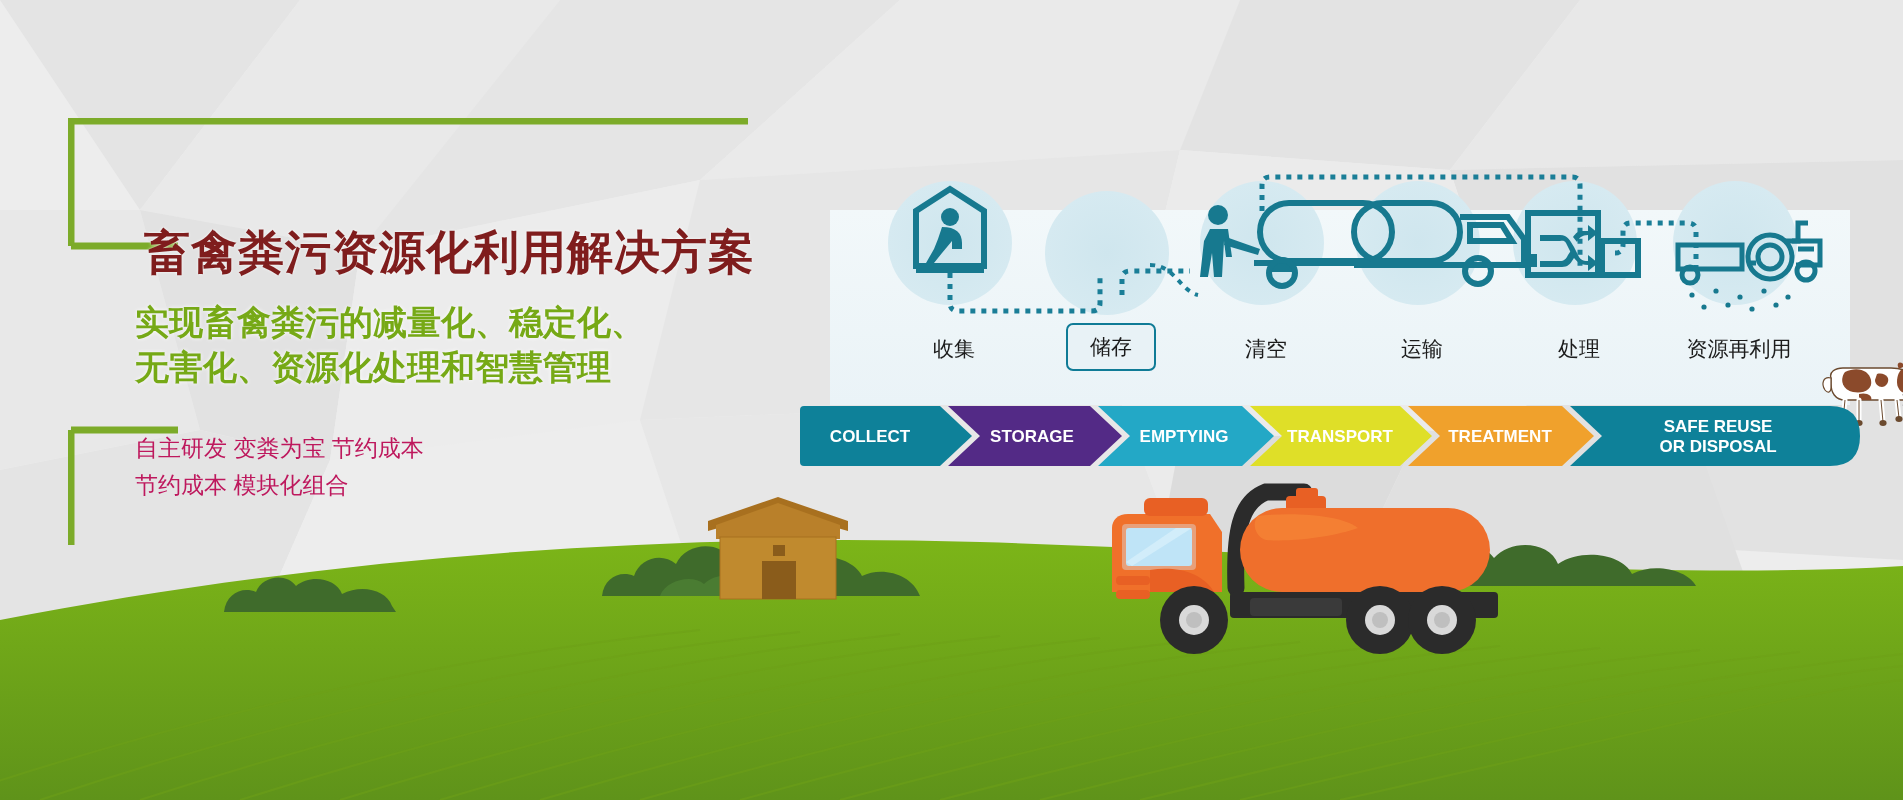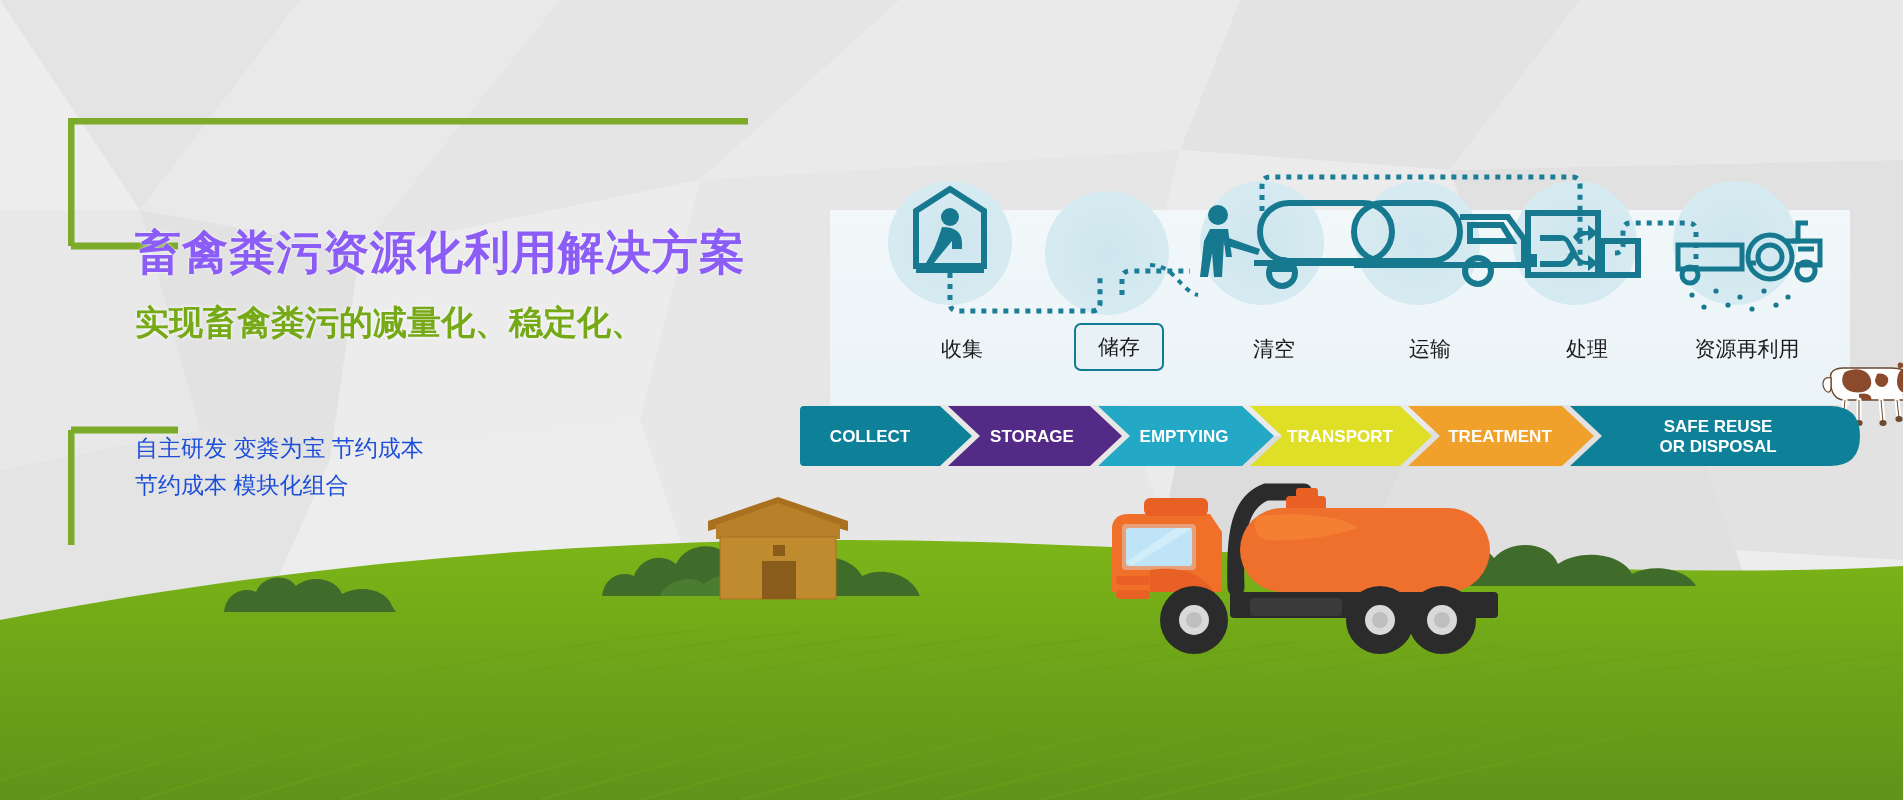--- a/index.html
+++ b/index.html
@@ -13,44 +13,44 @@
   
   .bg-poly{position:absolute;inset:0;width:100%;height:100%;}
 
   
   .field{position:absolute;left:0;bottom:0;width:1903px;height:330px;}
 
   
   .left-block{position:absolute;left:0;top:0;width:760px;height:560px;}
   .frame{position:absolute;left:68px;top:118px;width:760px;height:430px;}
   .title{
-    position:absolute;left:135px;top:222px;
-    font-size:46px;font-weight:bold;color:#8b5cf6;letter-spacing:1px;
+    position:absolute;left:144px;top:222px;
+    font-size:46px;font-weight:bold;color:#7f1d1d;letter-spacing:1px;
     white-space:nowrap;
     text-shadow:0 0 3px rgba(255,255,255,.85);
   }
   .subtitle{
     position:absolute;left:135px;top:300px;
     font-size:34px;font-weight:bold;color:#76a916;line-height:1.32;
     white-space:nowrap;
     text-shadow:0 0 4px rgba(255,255,255,.95);
   }
   .tagline{
     position:absolute;left:135px;top:430px;
-    font-size:23px;color:#1d4ed8;line-height:1.62;
+    font-size:23px;color:#be185d;line-height:1.62;
     white-space:nowrap;
   }
 
   
   .flow-panel{position:absolute;left:830px;top:145px;width:1020px;height:260px;}
   .flow-panel-bg{position:absolute;left:0;top:65px;width:1020px;height:195px;
       background:linear-gradient(180deg,#f2f8fa 0%,#eaf3f7 100%);}
   .diagram{position:absolute;left:0;top:0;width:1020px;height:260px;}
 
-  .cn-labels{position:absolute;left:12px;top:0;width:1020px;height:260px;}
+  .cn-labels{position:absolute;left:4px;top:0;width:1020px;height:260px;}
   .cn-label{
     position:absolute;top:190px;
     font-size:21px;color:#1c1c1c;white-space:nowrap;
     transform:translateX(-50%);
   }
   .cn-label.boxed{
     top:178px;padding:8px 22px;
     border:2px solid #0f7b96;border-radius:7px;
     background:#e8f2f6;
   }
@@ -149,20 +149,21 @@
       <g stroke="#7cab29" stroke-width="7" fill="none">
         <path d="M3,128 L3,3 L680,3"></path>
         <path d="M3,128 L110,128"></path>
         <path d="M3,312 L110,312"></path>
         <path d="M3,312 L3,427"></path>
       </g>
     </svg>
     <div class="title">畜禽粪污资源化利用解决方案</div>
     <div class="subtitle">
       <div>实现畜禽粪污的减量化、稳定化、</div>
+      <div>无害化、资源化处理和智慧管理</div>
     </div>
     <div class="tagline">
       <div>自主研发 变粪为宝 节约成本</div>
       <div>节约成本 模块化组合</div>
     </div>
   </div>
 
   <div class="flow-panel">
     <div class="flow-panel-bg"></div>
 

